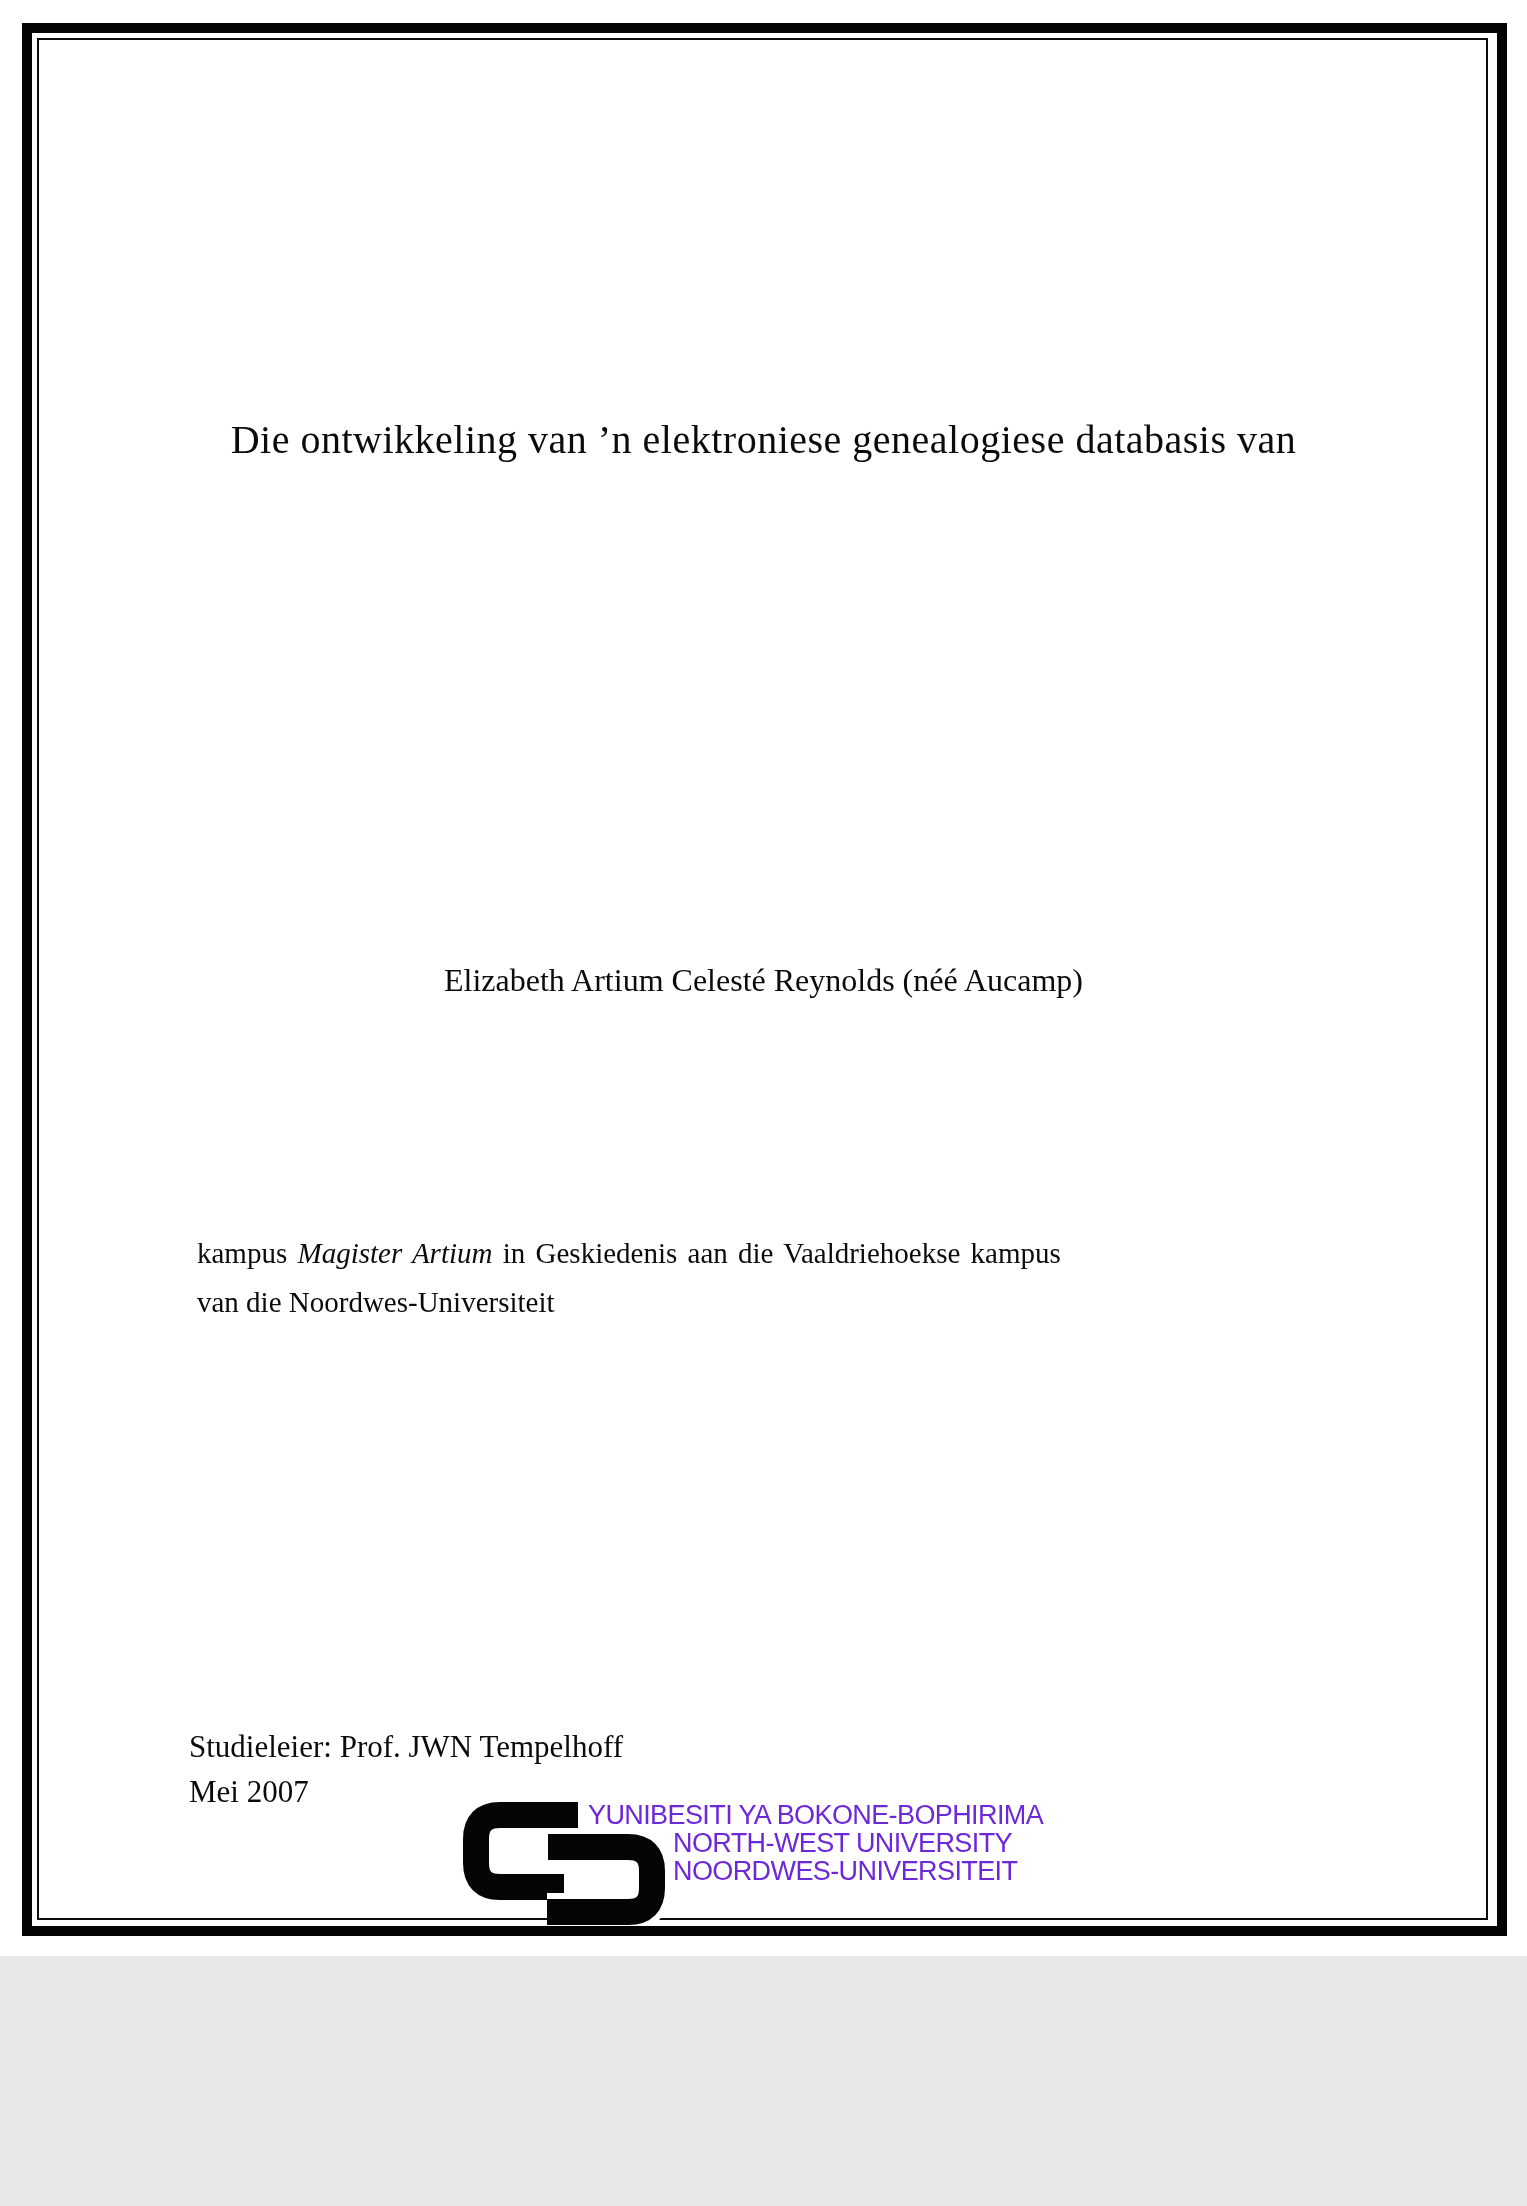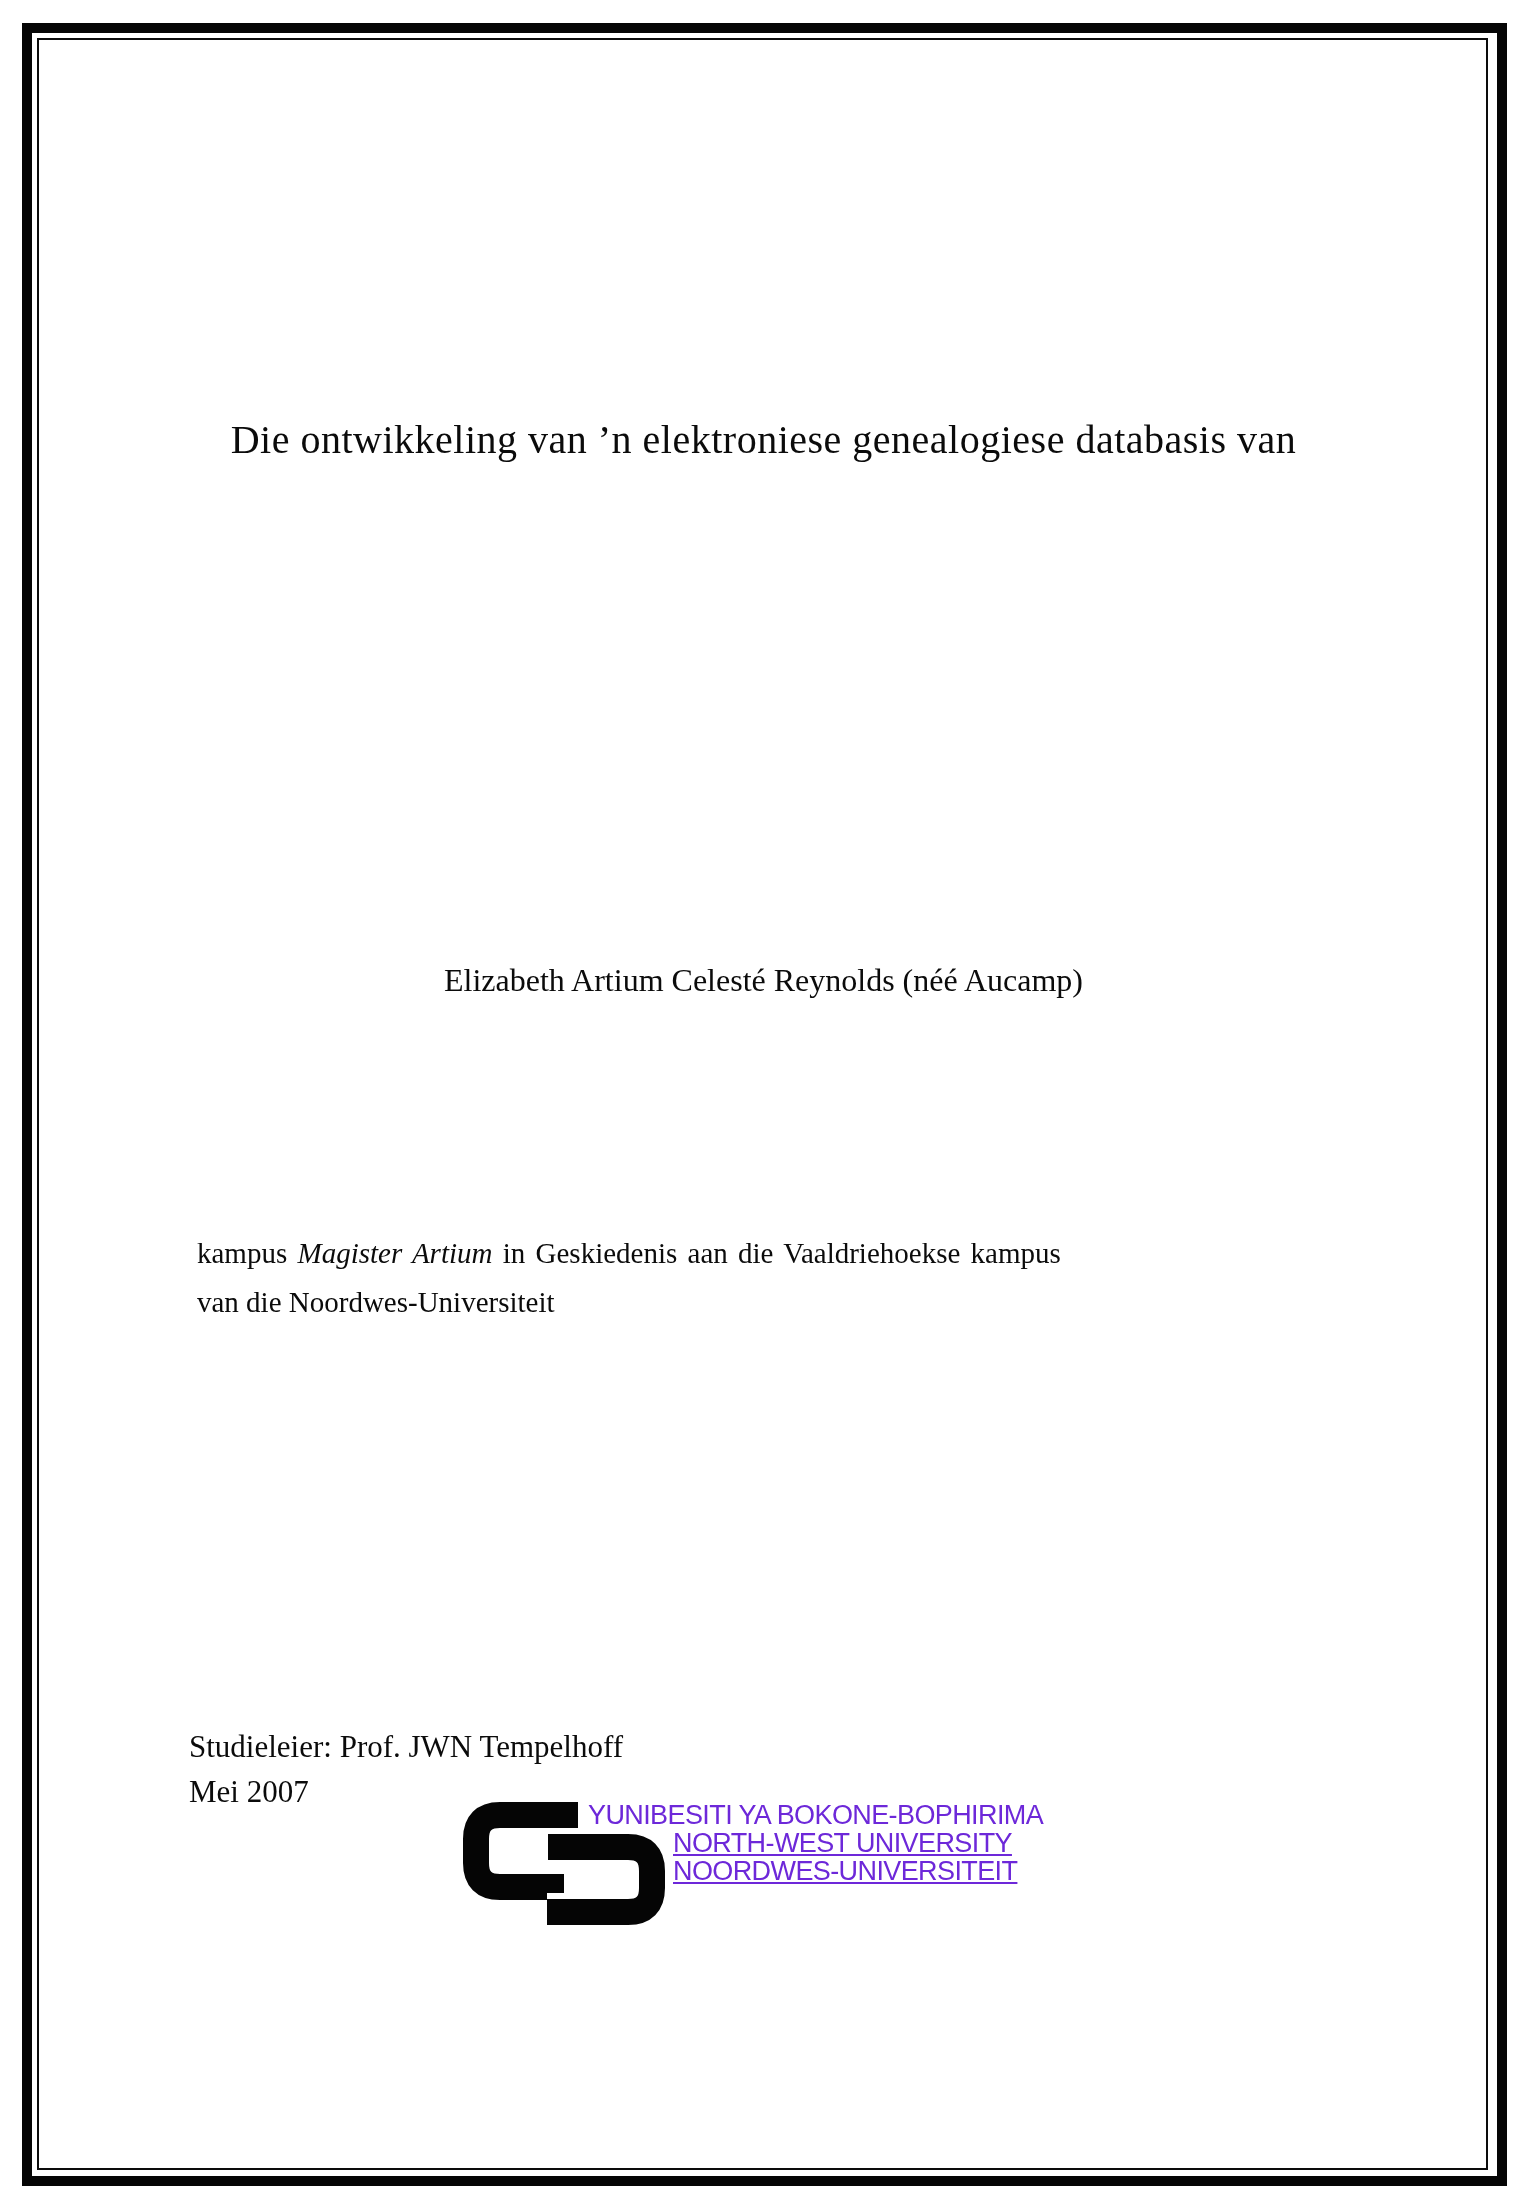--- a/index.html
+++ b/index.html
@@ -1,19 +1,19 @@
 <!DOCTYPE html>
 <html><head>
 <meta charset="utf-8">
 <style>
   html, body { margin: 0; padding: 0; background: #e8e8e8; }
   .sheet {
     position: relative;
     width: 1527px;
-    height: 2206px;
+    height: 1956px;
     background: #ffffff;
     overflow: hidden;
     font-family: "Liberation Serif", serif;
     color: #0b0b0b;
   }
   
   .frame-outer {
     position: absolute;
     left: 22px; top: 23px; right: 20px; bottom: 20px;
     border: 10px solid #050505;
@@ -72,21 +72,21 @@
   .logo-text {
     position: absolute;
     left: 128px; top: 4px;
     font-family: "Liberation Sans", sans-serif;
     font-size: 27px;
     line-height: 28px;
     letter-spacing: -0.6px;
     white-space: nowrap;
     color: #6d28d9;
   }
-  .logo-text .l2, .logo-text .l3 { margin-left: 85px; text-decoration: underline; }
+  .logo-text .l2, .logo-text .l3 { margin-left: 85px; }
 </style>
 </head>
 <body>
 
 <div class="sheet">
 
   <div class="frame-outer"></div>
   <div class="frame-inner"></div>
 
   <div class="title">

